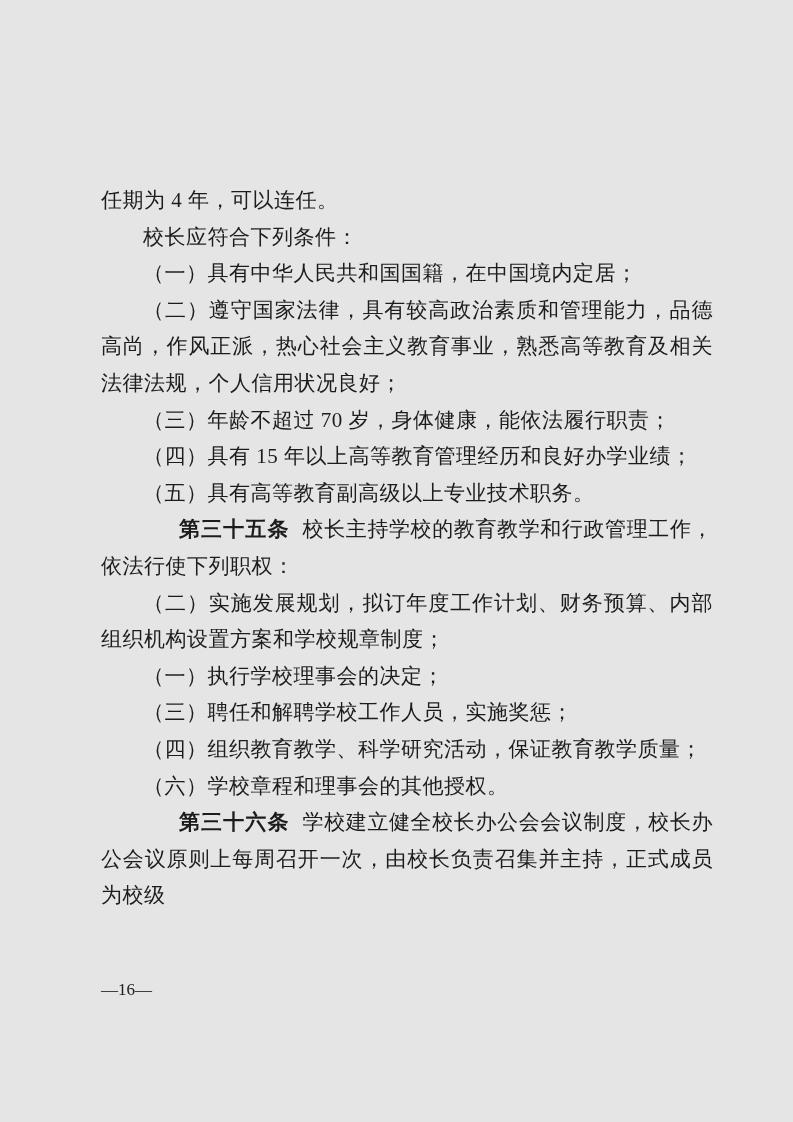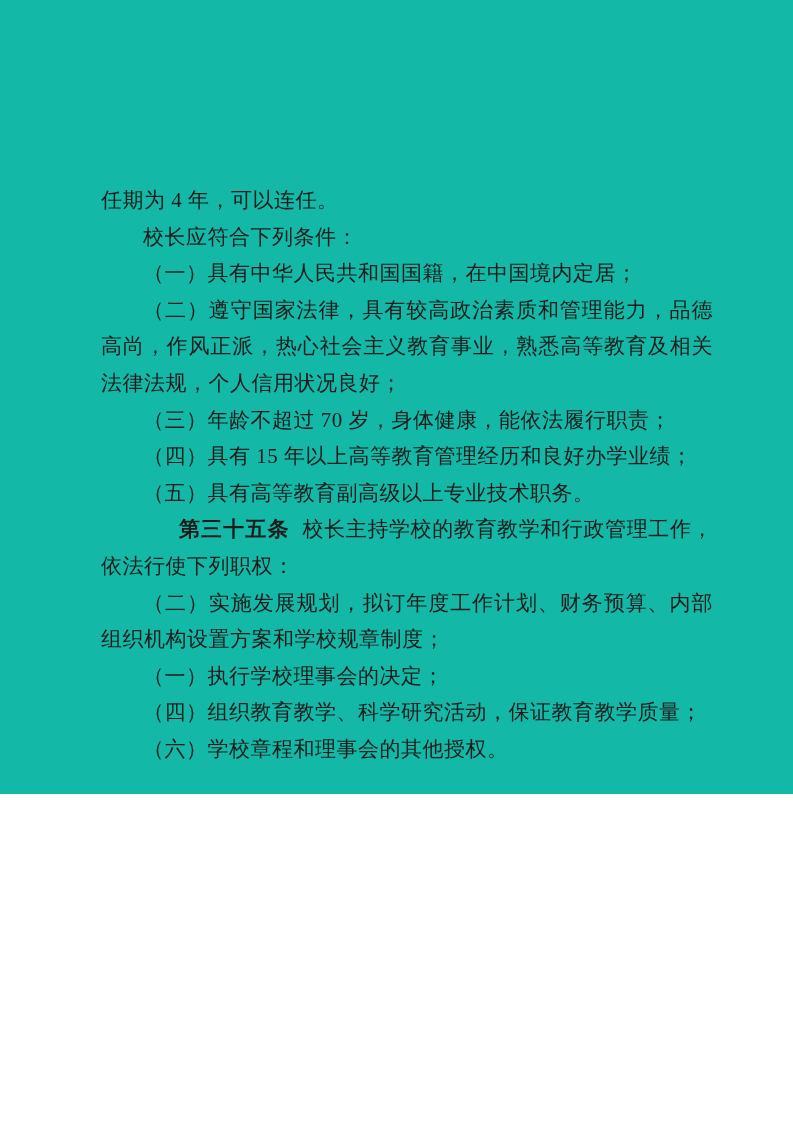--- a/index.html
+++ b/index.html
@@ -4,22 +4,22 @@
 <style>
   * { box-sizing: border-box; }
   html, body { margin: 0; padding: 0; }
   body {
     background: #ffffff;
     font-family: "Liberation Serif", "DejaVu Serif", serif;
   }
   .page {
     position: relative;
     width: 793px;
-    height: 794px;
-    background: #14b8a6;
+    height: 1122px;
+    background: #e5e5e5;
     color: #1c1c1c;
     overflow: hidden;
   }
   .text-body {
     position: absolute;
     left: 101px;
     top: 182px;
     width: 612px;
   }
   .text-body p {
@@ -55,19 +55,21 @@
       <p><span>任期为 4 年，可以连任。</span></p>
       <p class="indent"><span>校长应符合下列条件：</span></p>
       <p class="indent"><span>（一）具有中华人民共和国国籍，在中国境内定居；</span></p>
       <p class="indent"><span>（二）遵守国家法律，具有较高政治素质和管理能力，品德高尚，作风正派，热心社会主义教育事业，熟悉高等教育及相关法律法规，个人信用状况良好；</span></p>
       <p class="indent"><span>（三）年龄不超过 70 岁，身体健康，能依法履行职责；</span></p>
       <p class="indent"><span>（四）具有 15 年以上高等教育管理经历和良好办学业绩；</span></p>
       <p class="indent"><span>（五）具有高等教育副高级以上专业技术职务。</span></p>
       <p class="indent"><span class="article-head">第三十五条</span><span>校长主持学校的教育教学和行政管理工作，依法行使下列职权：</span></p>
       <p class="indent"><span>（二）实施发展规划，拟订年度工作计划、财务预算、内部组织机构设置方案和学校规章制度；</span></p>
       <p class="indent"><span>（一）执行学校理事会的决定；</span></p>
+      <p class="indent"><span>（三）聘任和解聘学校工作人员，实施奖惩；</span></p>
       <p class="indent"><span>（四）组织教育教学、科学研究活动，保证教育教学质量；</span></p>
       <p class="indent"><span>（六）学校章程和理事会的其他授权。</span></p>
+      <p class="indent"><span class="article-head">第三十六条</span><span>学校建立健全校长办公会会议制度，校长办公会议原则上每周召开一次，由校长负责召集并主持，正式成员为校级</span></p>
     </div>
   <div class="page-footer">
     <span>—16—</span>
   </div>
 </div>
 
 </body></html>

